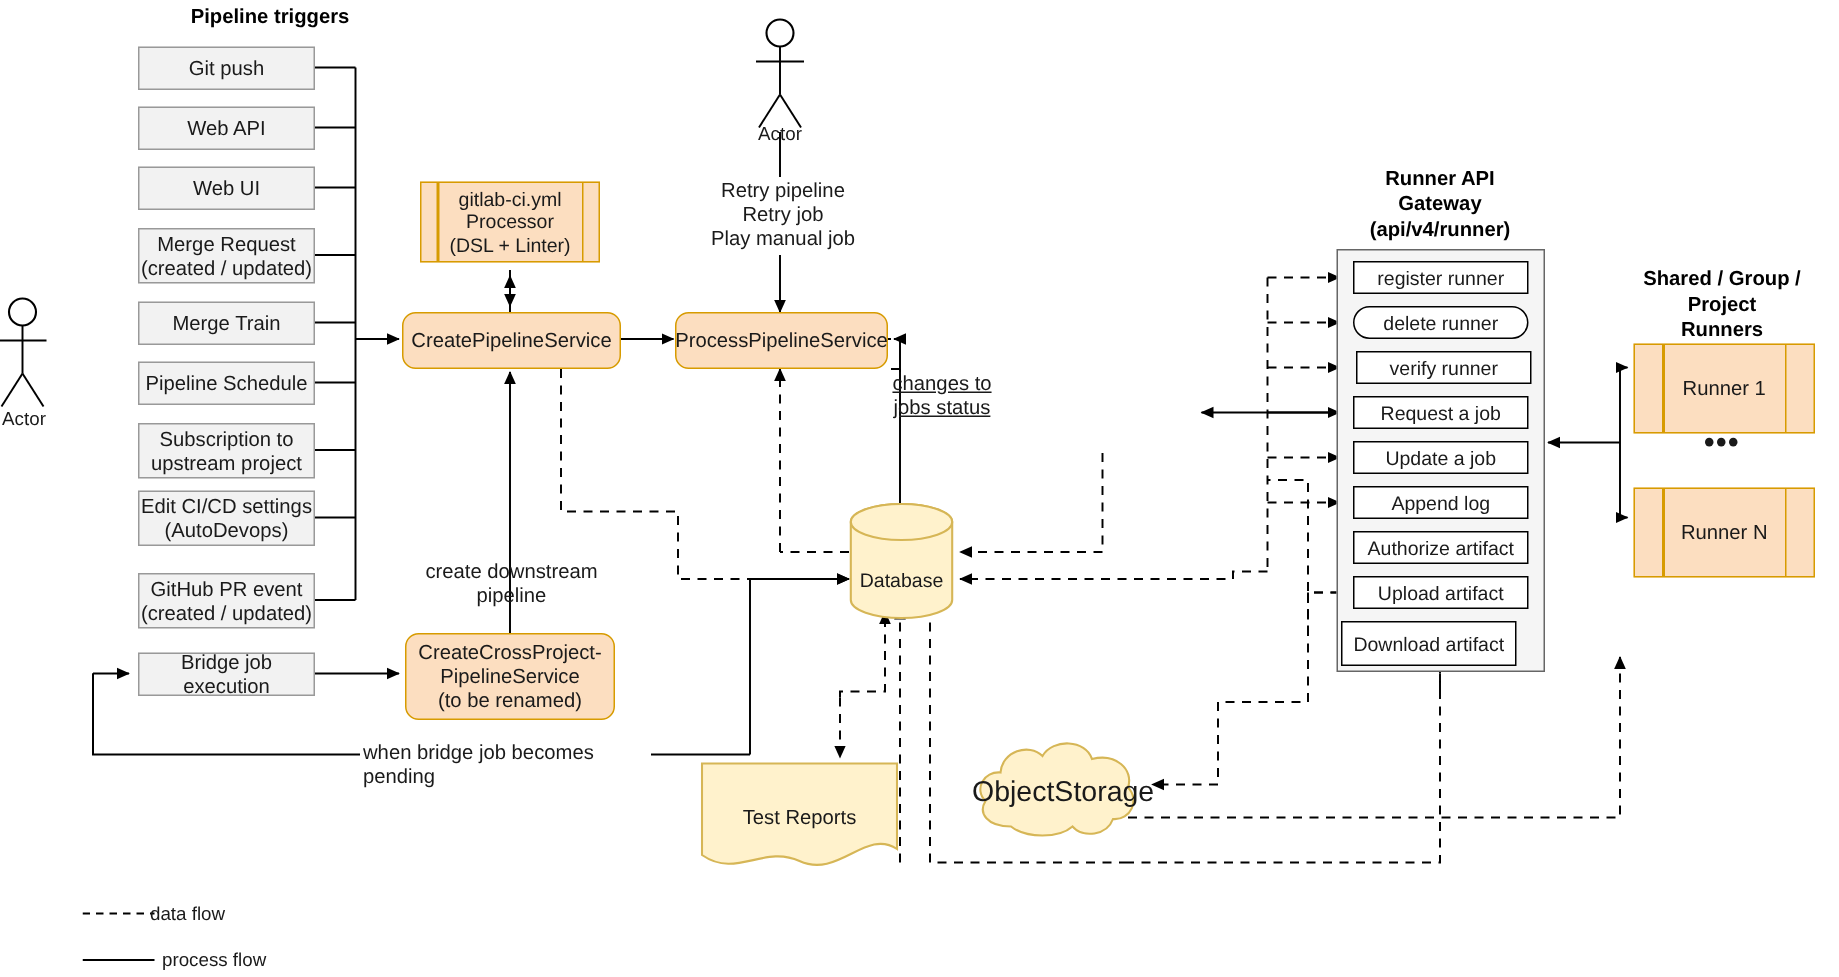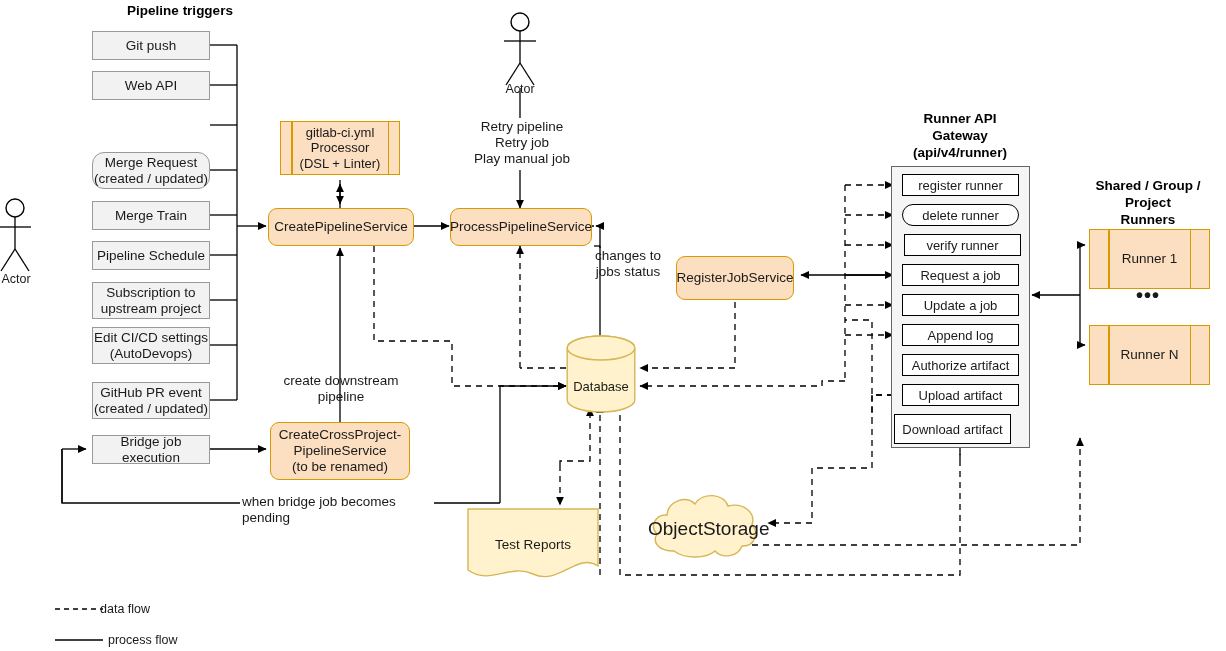--- a/index.html
+++ b/index.html
@@ -145,21 +145,22 @@
       <path d="M1080 245 H1085" marker-end="url(#ah)"></path>
       <path d="M1080 345 H1085" marker-end="url(#ah)"></path>
 
     </g>
   </svg>
 
   <div class="hdr" style="left:100px;top:3px;width:160px;">Pipeline triggers</div>
 
   <div class="node trigger" style="left:92px;top:31px;width:118px;height:29px;">Git push</div>
   <div class="node trigger" style="left:92px;top:71px;width:118px;height:29px;">Web API</div>
-  <div class="node trigger" style="left:92px;top:152px;width:118px;height:37px;white-space:pre-line;border-radius:12px;">Merge Request
+  <div class="node trigger" style="left:92px;top:111px;width:118px;height:29px;">Web UI</div>
+  <div class="node trigger" style="left:92px;top:152px;width:118px;height:37px;white-space:pre-line;">Merge Request
 (created / updated)</div>
   <div class="node trigger" style="left:92px;top:201px;width:118px;height:29px;">Merge Train</div>
   <div class="node trigger" style="left:92px;top:241px;width:118px;height:29px;">Pipeline Schedule</div>
   <div class="node trigger" style="left:92px;top:282px;width:118px;height:37px;white-space:pre-line;">Subscription to
 upstream project</div>
   <div class="node trigger" style="left:92px;top:327px;width:118px;height:37px;white-space:pre-line;">Edit CI/CD settings
 (AutoDevops)</div>
   <div class="node trigger" style="left:92px;top:382px;width:118px;height:37px;white-space:pre-line;">GitHub PR event
 (created / updated)</div>
   <div class="node trigger" style="left:92px;top:435px;width:118px;height:29px;">Bridge job execution</div>
@@ -168,30 +169,29 @@
   <div class="actorlbl" style="left:494px;top:82px;width:52px;">Actor</div>
 
   <div class="node proc" style="left:280px;top:121px;width:120px;height:54px;white-space:pre-line;position:absolute;">gitlab-ci.yml
 Processor
 (DSL + Linter)<span class="bar l"></span><span class="bar r"></span></div>
 
   <div class="node svc" style="left:268px;top:208px;width:146px;height:38px;">CreatePipelineService</div>
 
   <div class="node svc" style="left:450px;top:208px;width:142px;height:38px;">ProcessPipelineService</div>
 
-  <div class="node svc" style="left:676px;top:256px;width:118px;height:44px;">RegisterJobService</div>
 
   <div class="node svc" style="left:270px;top:422px;width:140px;height:58px;white-space:pre-line;">CreateCrossProject-
 PipelineService
 (to be renamed)</div>
 
   <div class="lbl" style="left: 452px; top: 119px; width: 140px; white-space: pre-line;">Retry pipeline
 Retry job
 Play manual job</div>
-  <div class="lbl" style="left: 582px; top: 248px; width: 92px; white-space: pre-line;">changes to
+  <div class="lbl" style="left: 582px; top: 248px; width: 92px; white-space: pre-line; text-decoration: underline;">changes to
 jobs status</div>
   <div class="lbl" style="left: 273px; top: 373px; width: 136px; white-space: pre-line;">create downstream
 pipeline</div>
   <div class="lbl" style="left:240px;top:494px;width:190px;text-align:left;background:#fff;padding:0 2px;">when bridge job becomes pending</div>
 
   <div style="position:absolute;left:566px;top:335px;width:70px;height:78px;">
     <svg viewBox="0 0 70 78" width="70" height="78">
       <path d="M1.2,13 a33.8,12 0 0 1 67.6,0 L68.8,65 a33.8,12 0 0 1 -67.6,0 Z" fill="#fff2cc" stroke="#d6b656" stroke-width="1.4"></path>
       <ellipse cx="35" cy="13" rx="33.8" ry="12" fill="#fff2cc" stroke="#d6b656" stroke-width="1.4"></ellipse>
     </svg>

